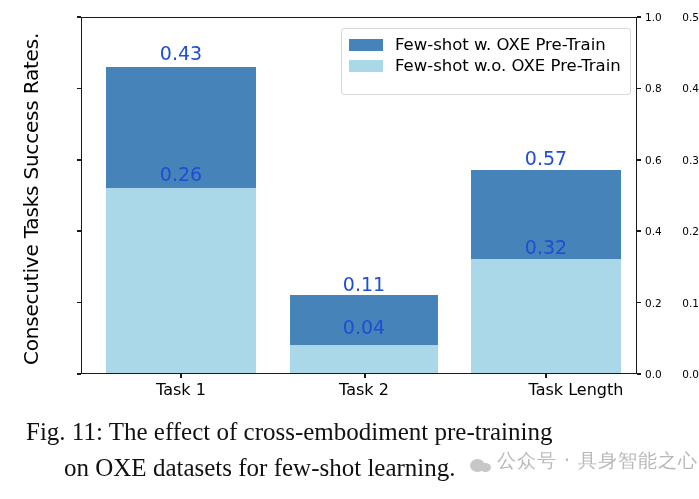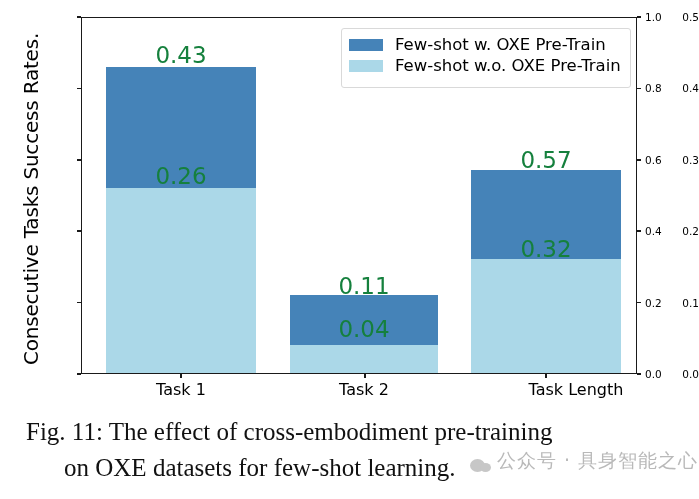--- a/index.html
+++ b/index.html
@@ -102,33 +102,33 @@
   
   .bar {
     position: absolute;
     bottom: 0;
   }
   .seg-bottom { position: absolute; bottom: 0; left: 0; right: 0; }
   .seg-top    { position: absolute; left: 0; right: 0; }
 
   .val-label {
     position: absolute;
-    font-size: 23px;
-    color: #15803d;
+    font-size: 19px;
+    color: #1d4ed8;
     text-align: center;
     white-space: nowrap;
     transform: translateX(-50%);
   }
 
   
   #legend {
     position: absolute;
     left: 341px;
     top: 28px;
-    padding: 5px 9px 11px 7px;
+    padding: 5px 9px 18px 7px;
     background: #ffffff;
     border: 1px solid #d9d9d9;
     border-radius: 3px;
     box-sizing: border-box;
   }
   .legend-row {
     display: flex;
     align-items: center;
     height: 21px;
   }

